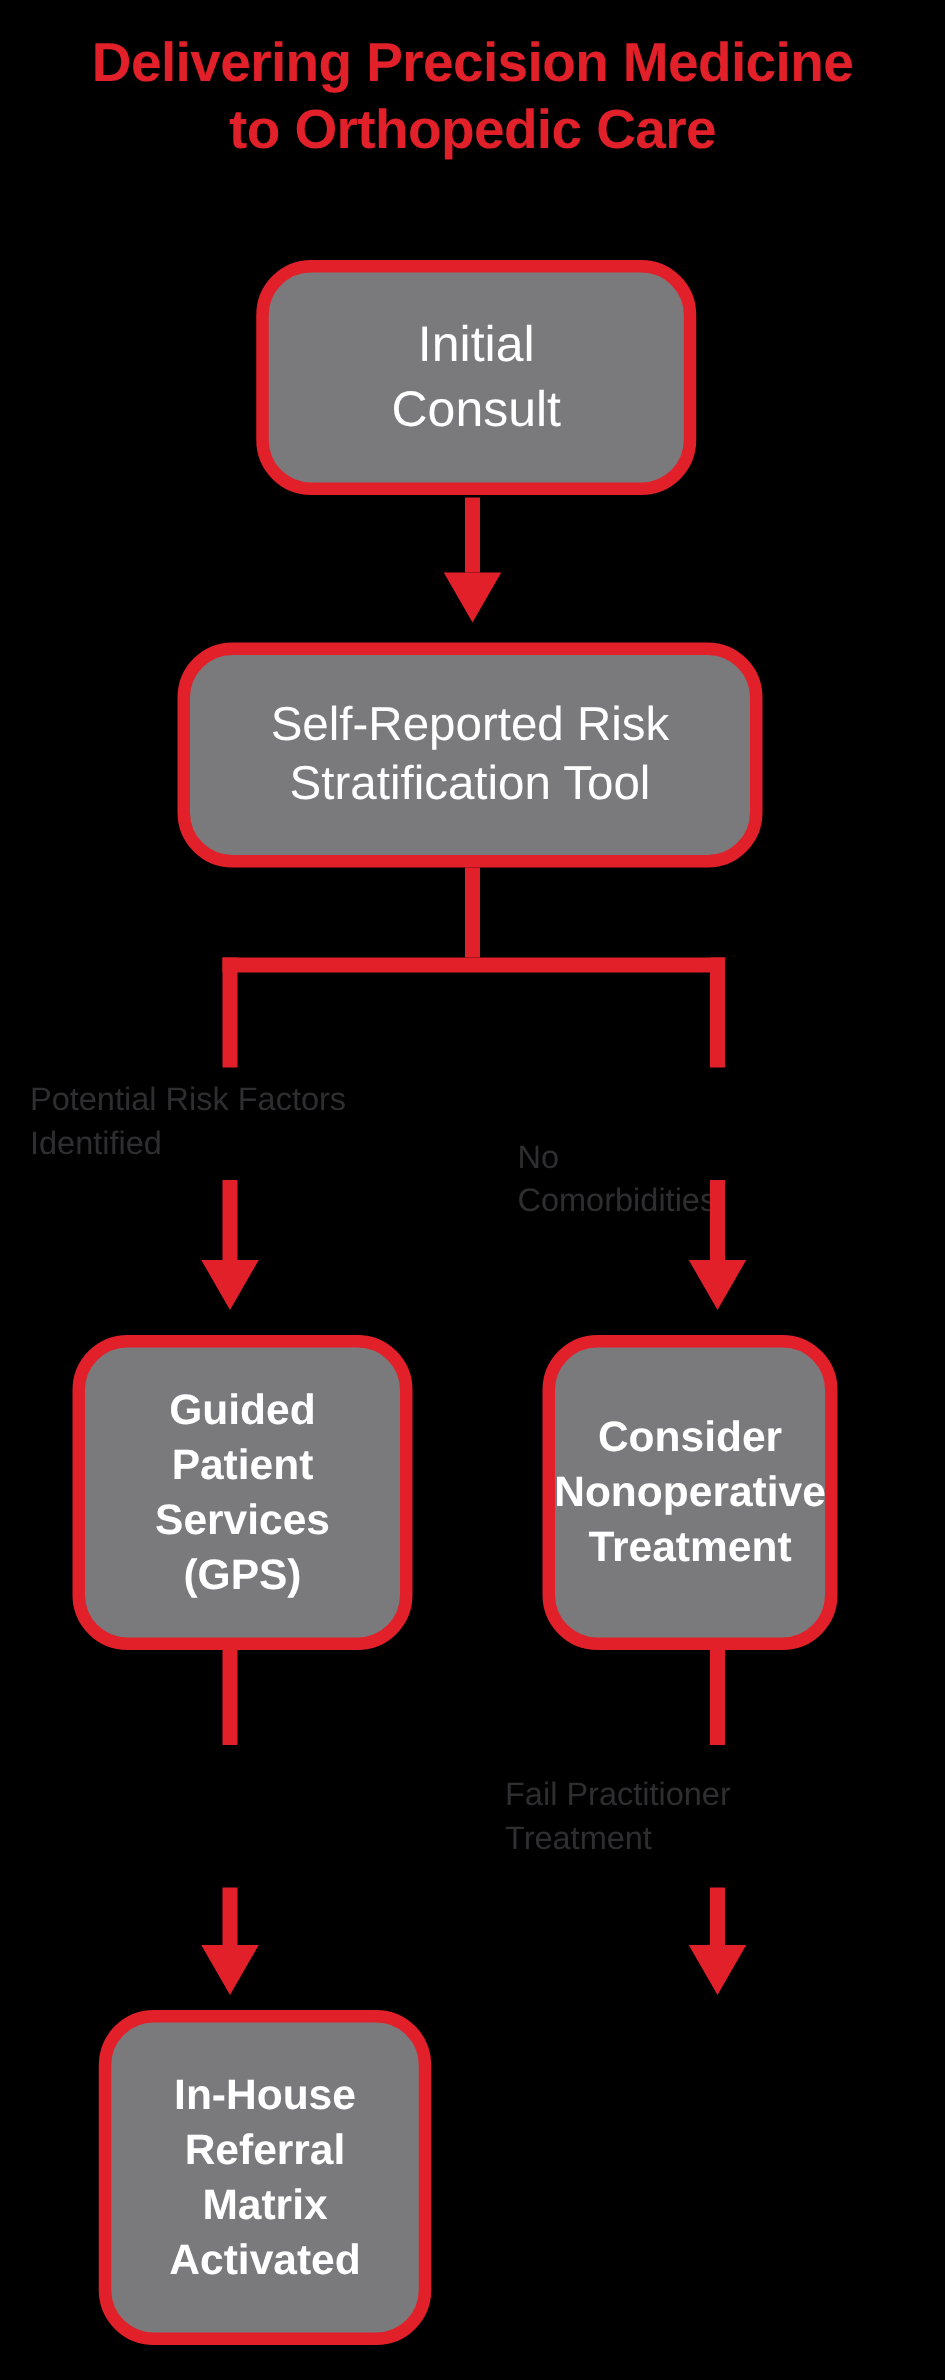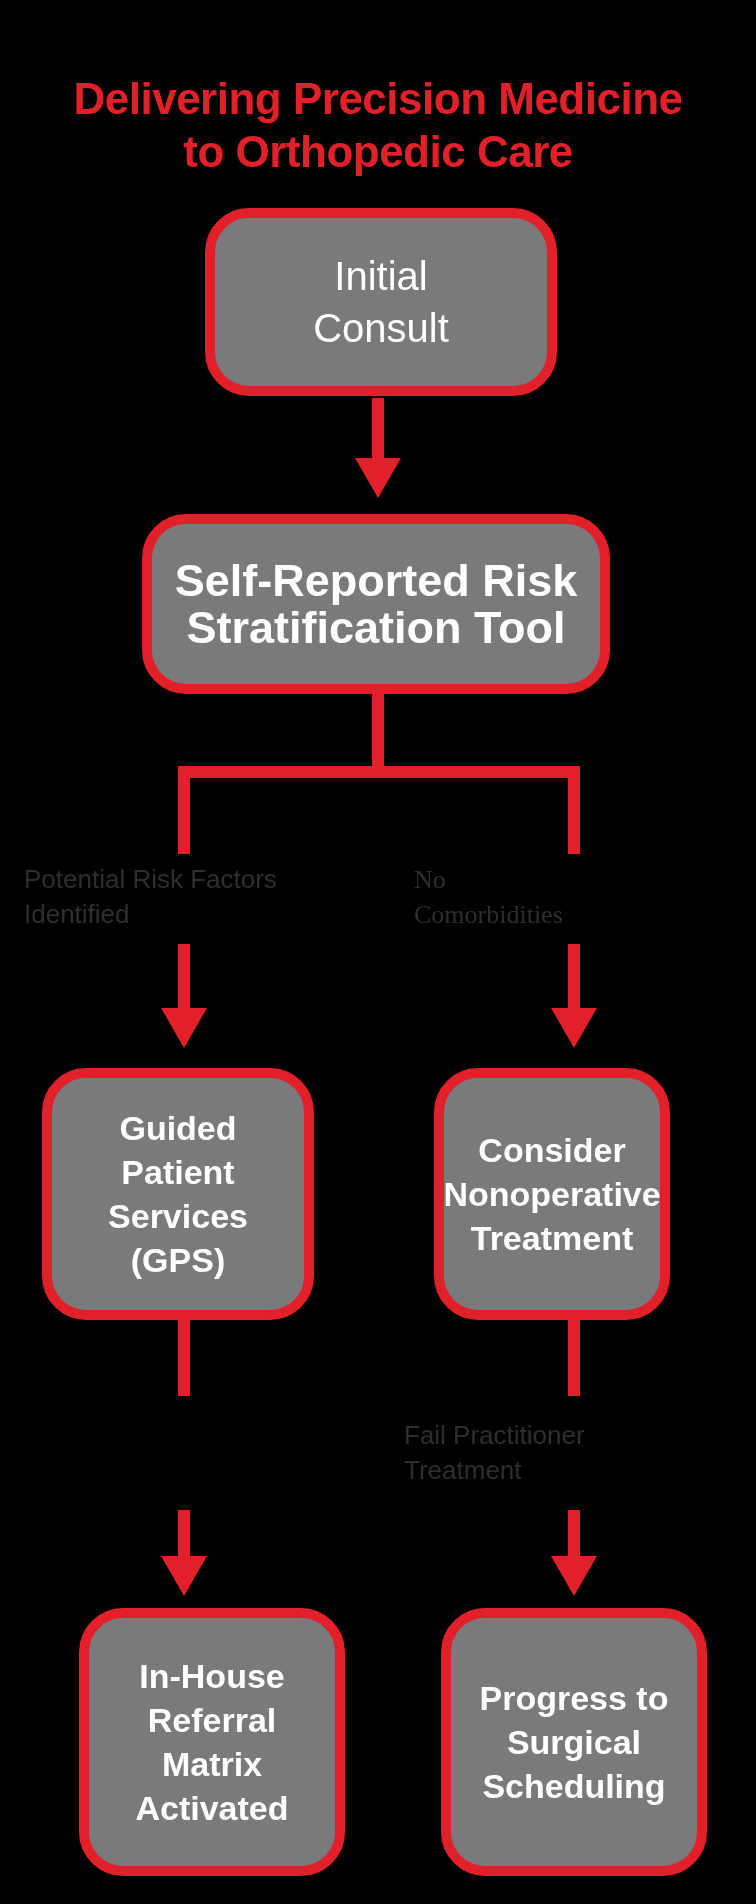--- a/index.html
+++ b/index.html
@@ -24,40 +24,39 @@
     position: absolute;
     top: 24px; left: 0;
     width: 756px;
     text-align: center;
     color: var(--accent-red);
     font-size: 44px;
     font-weight: 700;
     line-height: 53px;
     letter-spacing: -0.5px;
     white-space: pre-line;
-    margin-top: 48px;
   }
   .node {
     position: absolute;
     background: var(--node-fill);
     border: 10px solid var(--accent-red);
     border-radius: 44px;
     display: flex;
     align-items: center;
     justify-content: center;
     color: var(--node-text);
     text-align: center;
   }
   .node span { white-space: pre-line; display: block; }
   .node-initial { left: 205px; top: 208px; width: 352px; height: 188px;
                   font-size: 40px; font-weight: 400; line-height: 52px; justify-content: center; }
   .node-risktool { left: 142px; top: 514px; width: 468px; height: 180px;
-                   font-size: 45px; font-weight: 700; line-height: 47px; }
+                   font-size: 38px; font-weight: 400; line-height: 47px; }
   .node-mid { top: 1068px; height: 252px; font-size: 34px; font-weight: 700; line-height: 44px; }
-  .node-gps { left: 42px; width: 272px; }
+  .node-gps { left: 58px; width: 272px; }
   .node-nonop { left: 434px; width: 236px; }
   .node-bottom { top: 1608px; height: 268px; font-size: 34px; font-weight: 700; line-height: 44px; }
   .node-matrix { left: 48px; width: 266px; margin-left: 31px; }
   .node-surgical { left: 441px; width: 266px; }
 
   .line {
     position: absolute;
     background: var(--accent-red);
   }
   .arrow {
@@ -91,21 +90,21 @@
   .edge-label {
     position: absolute;
     color: var(--edge-label-text);
     font-size: 26px;
     line-height: 35px;
     text-align: left;
     white-space: pre-line;
     font-weight: 400;
   }
   .label-riskfactors { left: 24px;  top: 862px;  width: 320px; }
-  .label-nocomorb    { left: 414px; top: 862px;  width: 320px; font-family: Liberation Serif, serif; }
+  .label-nocomorb    { left: 414px; top: 908px;  width: 320px; }
   .label-outreach    { left: 14px;  top: 1400px; width: 340px; }
   .label-failnonop   { left: 404px; top: 1418px; width: 340px; }
 </style>
 </head>
 <body>
 
 <div class="canvas">
 
   <h1 class="title">Delivering Precision Medicine
 to Orthopedic Care</h1>
@@ -155,19 +154,14 @@
 
   <div class="arrow arrow-left-bottom"></div>
   <div class="arrow arrow-right-bottom"></div>
 
   <div class="node node-bottom node-matrix">
     <span>In-House
 Referral
 Matrix
 Activated</span>
   </div>
-  <div class="node node-bottom node-surgical">
-    <span>Progress to
-Surgical
-Scheduling</span>
-  </div>
 
 </div>
 
 </body></html>

